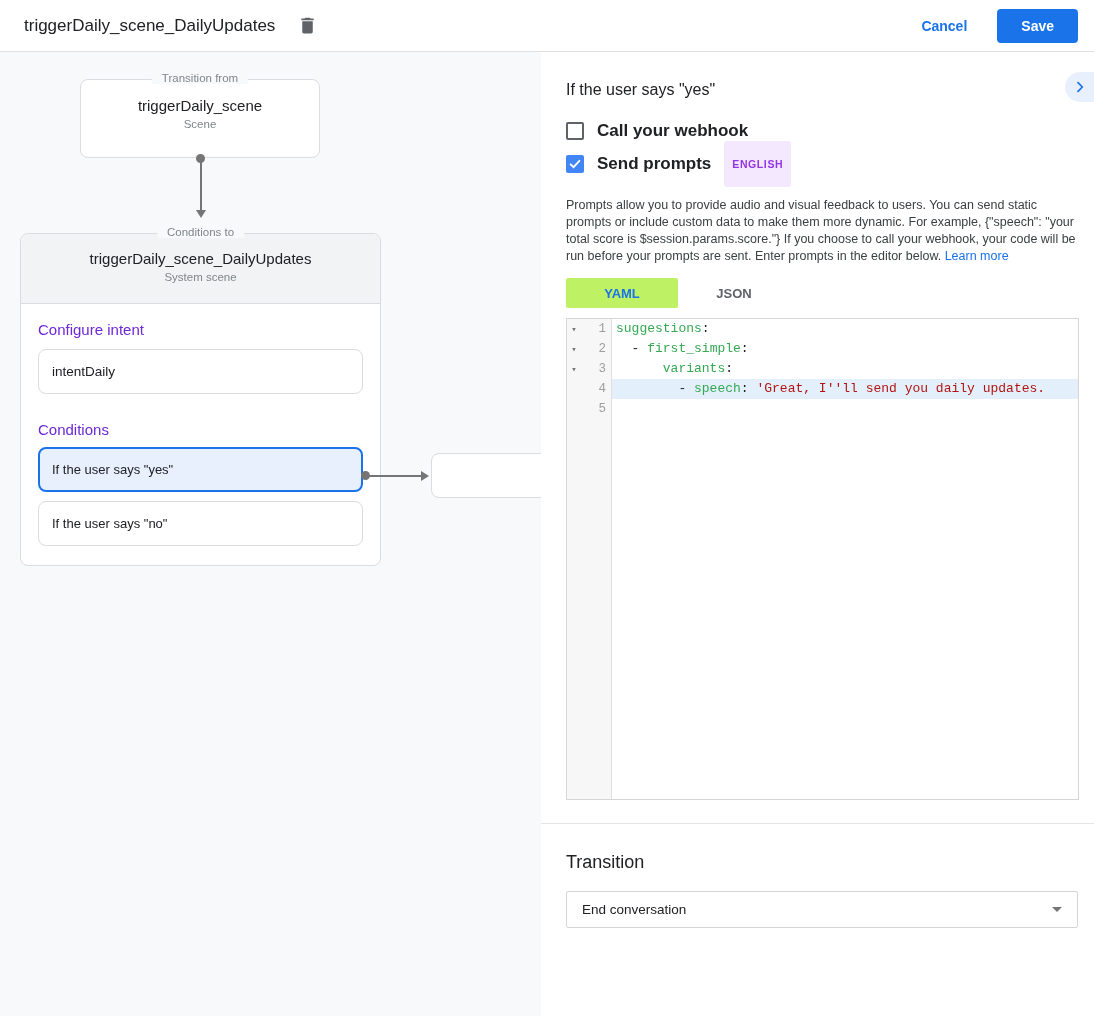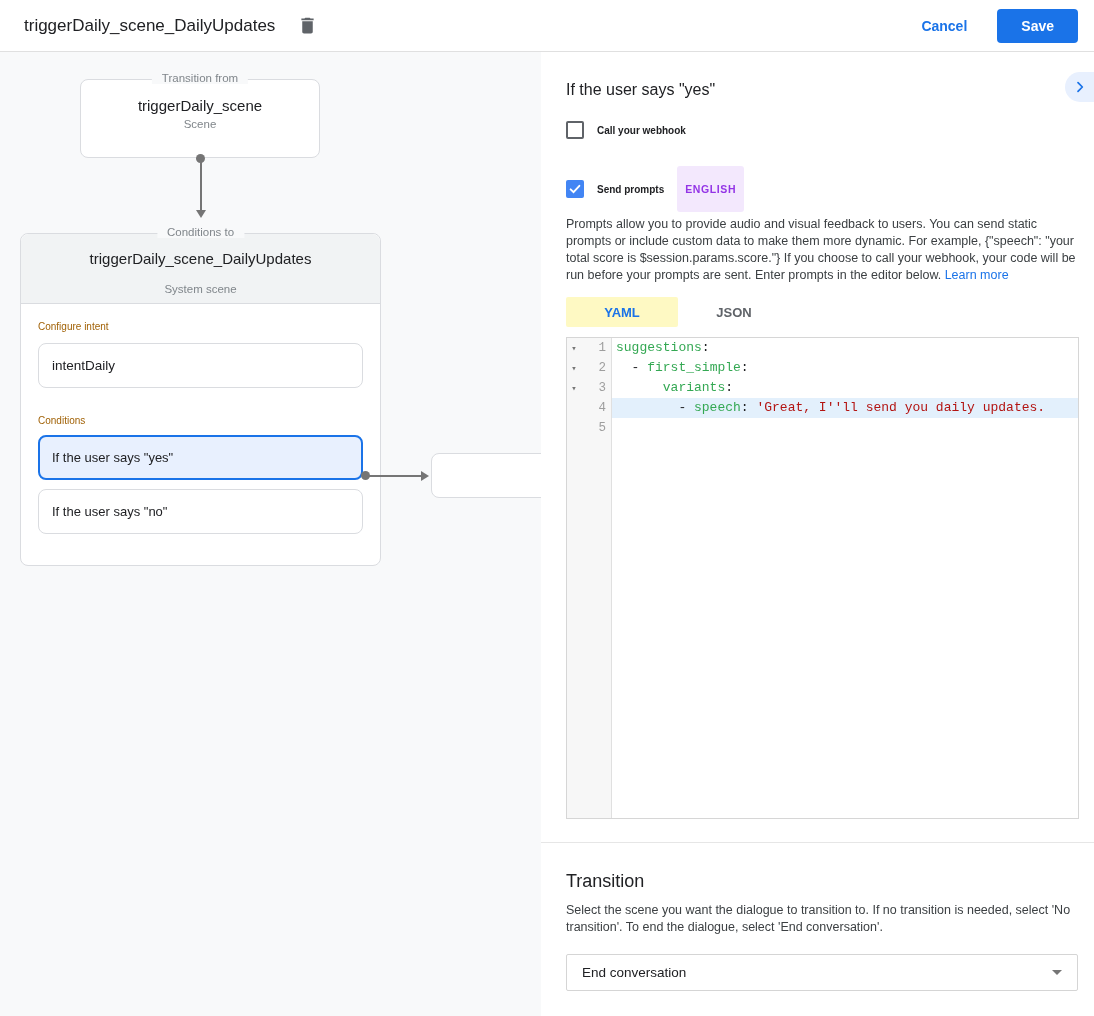--- a/index.html
+++ b/index.html
@@ -30,23 +30,23 @@
   .arrow-v { position:absolute; left:196px; top:102px; width:9px; height:64px; }
   .arrow-v .dot { position:absolute; top:0; left:0; width:9px; height:9px; border-radius:50%; background:#757575; }
   .arrow-v .stem { position:absolute; top:8px; left:3.5px; width:2px; height:48px; background:#757575; }
   .arrow-v .head { position:absolute; top:56px; left:-0.5px; width:0; height:0;
                    border-left:5px solid transparent; border-right:5px solid transparent; border-top:8px solid #757575; }
 
   .to-box { left:20px; top:181px; width:361px; height:333px; }
   .to-header { height:70px; background:#f1f3f4; border-bottom:1px solid #dadce0;
                border-radius:8px 8px 0 0; text-align:center; }
   .to-title { padding-top:16px; font-size:15px; color:#202124; }
-  .to-sub { margin-top:16px; font-size:11.5px; color:#80868b; }
+  .to-sub { margin-top:4px; font-size:11.5px; color:#80868b; }
   .to-body { padding:17px 17px 0 17px; }
-  .section-label { font-size:10px; color:#a16207; }
+  .section-label { font-size:15px; color:#6d28d9; }
   .intent-field { margin-top:11px; height:45px; border:1px solid #dadce0; border-radius:8px; background:#fff;
                   display:flex; align-items:center; padding-left:13px; font-size:13.5px; cursor:pointer; }
   .conditions-label { margin-top:27px; }
   .condition { margin-top:9px; height:45px; border:1px solid #dadce0; border-radius:8px; background:#fff;
                display:flex; align-items:center; padding-left:13px; font-size:13px; cursor:pointer; }
   .condition.selected { border:2px solid #1a73e8; background:#e8f0fe; padding-left:12px; }
 
   .arrow-h { position:absolute; left:361px; top:419px; width:70px; height:9px; }
   .arrow-h .dot { position:absolute; left:0; top:0; width:9px; height:9px; border-radius:50%; background:#757575; }
   .arrow-h .stem { position:absolute; left:8px; top:3.5px; width:52px; height:2px; background:#757575; }
@@ -57,34 +57,34 @@
 
   
   .right-panel { position:absolute; top:52px; left:541px; right:0; bottom:0; background:#fff;
                  padding:29px 16px 0 25px; overflow:hidden; }
   .panel-title { font-size:16px; color:#202124; }
   .chevron-btn { position:absolute; top:20px; right:0; width:29px; height:30px; background:#e8f0fe;
                  border:none; border-radius:16px 0 0 16px; cursor:pointer;
                  display:flex; align-items:center; justify-content:center; }
   .cb-row { display:flex; align-items:center; }
   .cb-row-1 { margin-top:22px; }
-  .cb-row-2 { margin-top:27px; }
+  .cb-row-2 { }
   .checkbox { width:18px; height:18px; border-radius:2px; flex:none; cursor:pointer; }
   .checkbox.unchecked { border:2px solid #5f6368; background:#fff; }
   .checkbox.checked { background:#4285f4; display:flex; align-items:center; justify-content:center; }
-  .cb-label { margin-left:13px; font-size:10px; font-weight:bold; color:#202124; }
+  .cb-label { margin-left:13px; font-size:17px; font-weight:bold; color:#202124; }
   .lang-badge { margin-left:13px; background:#f3e8fd; color:#9334e6; font-size:10.5px; font-weight:bold;
                 letter-spacing:0.6px; padding:17px 8px; border-radius:3px; }
-  .desc { margin-top:4px; width:512px; font-size:12.5px; line-height:17px; color:#3c4043; }
+  .desc { margin-top:10px; width:512px; font-size:12.5px; line-height:17px; color:#3c4043; }
   .link { color:#1a73e8; text-decoration:none; cursor:pointer; }
 
   .tabs { margin-top:13px; display:flex; }
   .tab { width:112px; height:30px; display:flex; align-items:center; justify-content:center;
          font-size:13px; font-weight:bold; color:#5f6368; cursor:pointer; border-radius:2px; }
-  .tab.active { background:#fef9c3; color:#1a73e8; }
+  .tab.active { background:#bef264; color:#1a73e8; }
 
   
   .editor { margin-top:10px; width:513px; height:482px; border:1px solid #d6d6d6; display:flex;
             font-family:"Liberation Mono","DejaVu Sans Mono",monospace; font-size:13px; background:#fff; }
   .gutter { width:45px; flex:none; background:#f7f7f7; border-right:1px solid #e0e0e0; }
   .gut { height:20px; display:flex; align-items:center; }
   .fold { width:14px; text-align:center; font-size:9px; color:#777; cursor:pointer; }
   .lnum { flex:1; text-align:right; padding-right:5px; color:#9e9e9e; font-size:12.5px; }
   .code-col { flex:1; overflow:hidden; cursor:text; }
   .cl { height:20px; line-height:20px; white-space:pre; padding-left:4px; }
@@ -230,21 +230,20 @@
         <div class="cl"><span class="tok-p">      </span><span class="tok-k">variants</span><span class="tok-p">:</span><span class="tok-s"></span></div>
         <div class="cl hl"><span class="tok-p">        - </span><span class="tok-k">speech</span><span class="tok-p">: </span><span class="tok-s">'Great, I''ll send you daily updates.</span></div>
         <div class="cl"><span class="tok-p"></span><span class="tok-k"></span><span class="tok-p"></span><span class="tok-s"></span></div>
       </div>
     </div>
 
 
     <div class="divider"></div>
 
     <div class="transition-title">Transition</div>
-    <div class="transition-desc">Select the scene you want the dialogue to transition to. If no transition is needed, select 'No transition'. To end the dialogue, select 'End conversation'.</div>
 
     <div class="dropdown">
       <span class="dropdown-value">End conversation</span>
       <span class="caret"></span>
     </div>
 
   </div>
 </div>
 
 </body></html>

